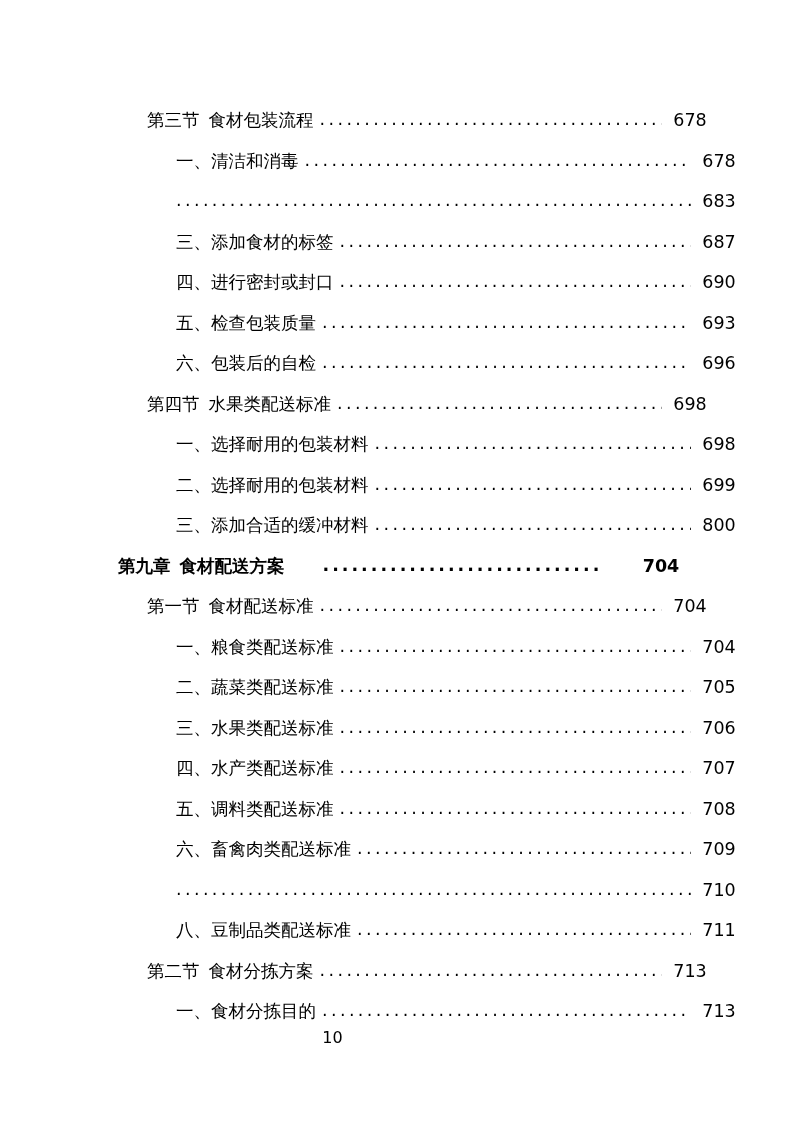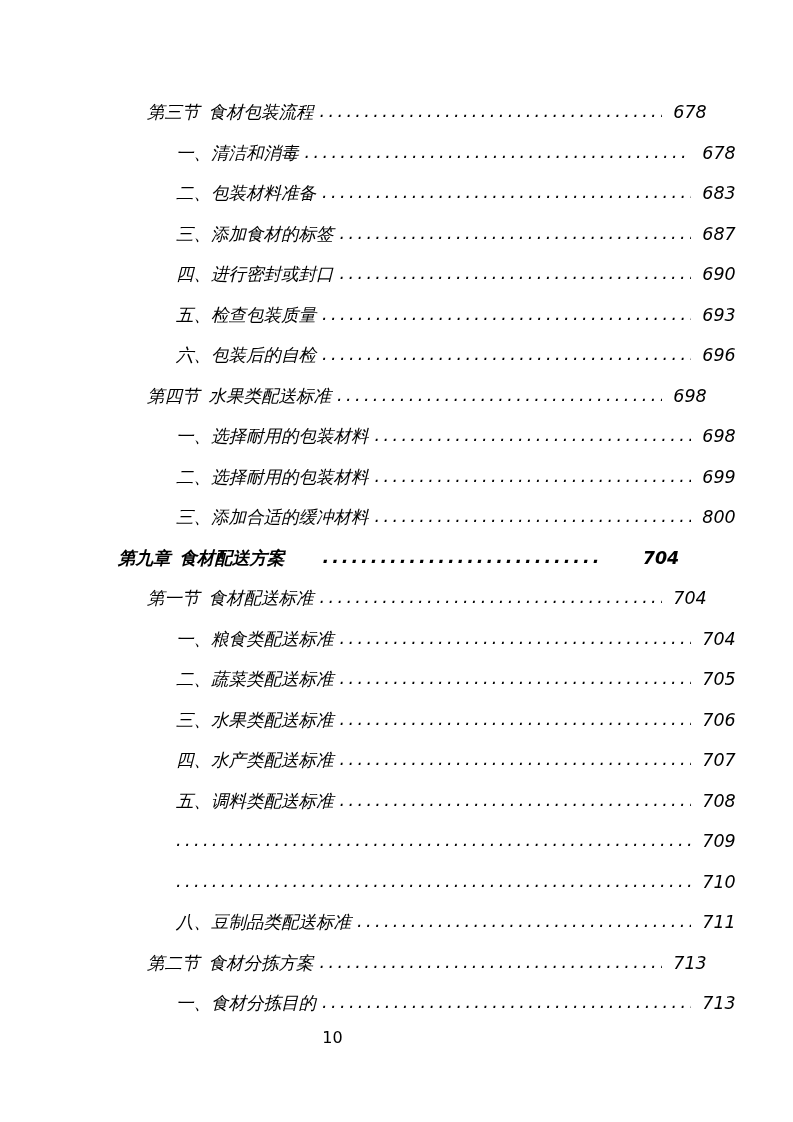--- a/index.html
+++ b/index.html
@@ -11,24 +11,23 @@
     position: relative;
     width: 793px;
     height: 1122px;
     background: #ffffff;
     font-family: "DejaVu Sans", "Liberation Sans", sans-serif;
     color: #000000;
     overflow: hidden;
   }
   .toc {
     position: absolute;
-    top: 92px;
+    top: 100px;
     left: 118px;
     width: 565px;
-    font-style: italic;
   }
   .toc-row {
     display: flex;
     align-items: baseline;
     width: 100%;
     height: 40.5px;
     font-size: 17.5px;
     line-height: 40.5px;
     white-space: nowrap;
   }
@@ -87,21 +86,20 @@
         <span class="toc-title"><span>第三节</span><span class="gap"></span><span>食材包装流程</span></span>
         <span class="toc-dots">................................................................</span>
         <span class="toc-page">678</span>
       </div>
       <div class="toc-row lvl-item">
         <span class="toc-title"><span>一、</span><span>清洁和消毒</span></span>
         <span class="toc-dots">................................................................</span>
         <span class="toc-page">678</span>
       </div>
       <div class="toc-row lvl-item">
-        <span class="toc-title"><span>二、</span><span>包装材料准备</span></span>
         <span class="toc-dots">................................................................</span>
         <span class="toc-page">683</span>
       </div>
       <div class="toc-row lvl-item">
         <span class="toc-title"><span>三、</span><span>添加食材的标签</span></span>
         <span class="toc-dots">................................................................</span>
         <span class="toc-page">687</span>
       </div>
       <div class="toc-row lvl-item">
         <span class="toc-title"><span>四、</span><span>进行密封或封口</span></span>
@@ -167,20 +165,21 @@
         <span class="toc-title"><span>四、</span><span>水产类配送标准</span></span>
         <span class="toc-dots">................................................................</span>
         <span class="toc-page">707</span>
       </div>
       <div class="toc-row lvl-item">
         <span class="toc-title"><span>五、</span><span>调料类配送标准</span></span>
         <span class="toc-dots">................................................................</span>
         <span class="toc-page">708</span>
       </div>
       <div class="toc-row lvl-item">
+        <span class="toc-title"><span>六、</span><span>畜禽肉类配送标准</span></span>
         <span class="toc-dots">................................................................</span>
         <span class="toc-page">709</span>
       </div>
       <div class="toc-row lvl-item">
         <span class="toc-dots">................................................................</span>
         <span class="toc-page">710</span>
       </div>
       <div class="toc-row lvl-item">
         <span class="toc-title"><span>八、</span><span>豆制品类配送标准</span></span>
         <span class="toc-dots">................................................................</span>

